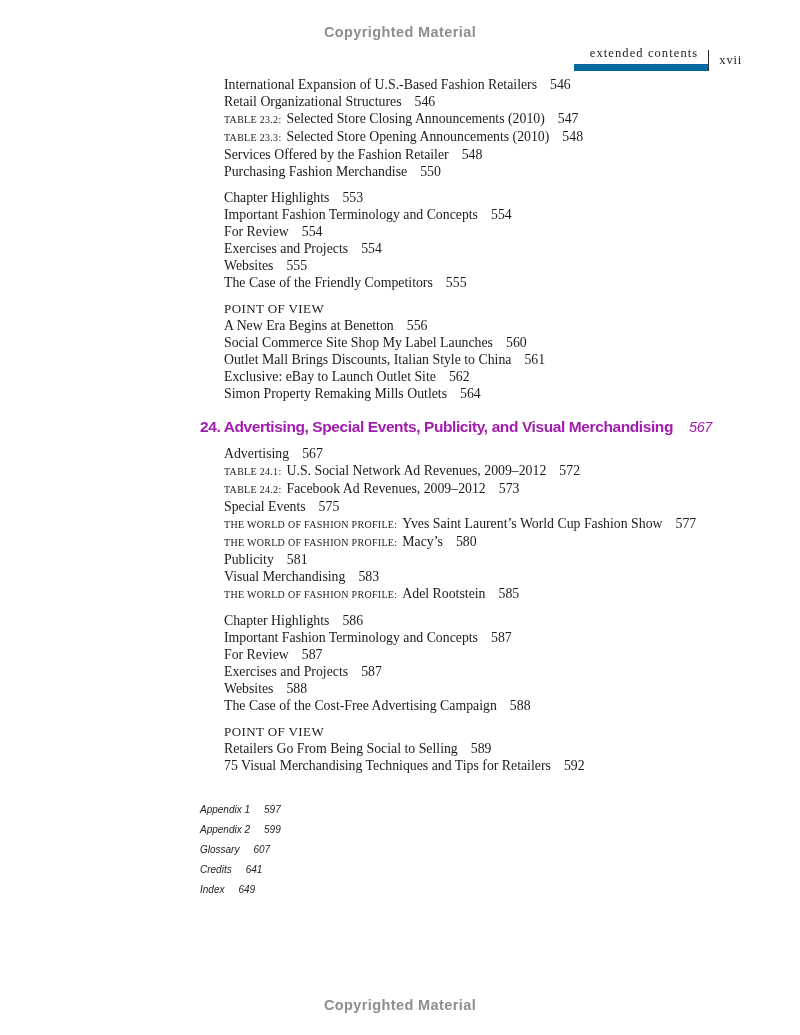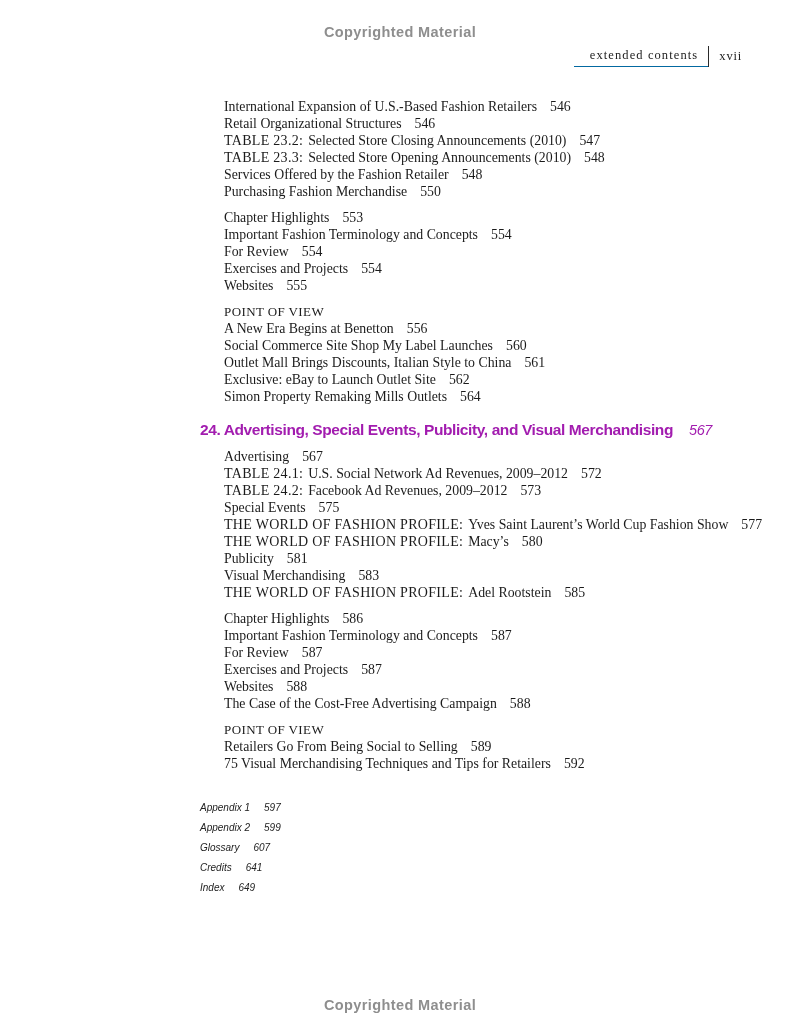--- a/index.html
+++ b/index.html
@@ -31,48 +31,48 @@
     position: absolute;
     top: 46px;
     right: 58px;
     display: flex;
     align-items: flex-end;
     font-size: 12.5px;
     color: #222;
   }
   .rh-label {
     letter-spacing: 1.1px;
-    border-bottom: 1px solid #0369a1;
+    border-bottom: 7px solid #0369a1;
     padding: 0 10px 3px 16px;
   }
   .rh-divider {
     width: 1px;
     height: 21px;
     background: #2a2a2a;
   }
   .rh-page {
     padding: 0 0 3px 10px;
     letter-spacing: 0.8px;
   }
 
   .toc {
     position: absolute;
-    top: 98px;
+    top: 76px;
     left: 0;
     width: 100%;
     padding-left: 224px;
     padding-right: 24px;
     font-size: 13.8px;
   }
   .toc-line {
     line-height: 17px;
     white-space: nowrap;
   }
   .prefix {
-    font-size: 14px;
+    font-size: 10px;
     letter-spacing: 0.3px;
     margin-right: 5px;
   }
   .pagenum { margin-left: 13px; }
   .group { margin-bottom: 9px; }
   .pov-heading {
     font-size: 13px;
     letter-spacing: 0.4px;
   }
 
@@ -126,20 +126,21 @@
         <div class="toc-line"><span class="title">Services Offered by the Fashion Retailer</span><span class="pagenum">548</span></div>
         <div class="toc-line"><span class="title">Purchasing Fashion Merchandise</span><span class="pagenum">550</span></div>
       </div>
 
     <div class="group">
         <div class="toc-line"><span class="title">Chapter Highlights</span><span class="pagenum">553</span></div>
         <div class="toc-line"><span class="title">Important Fashion Terminology and Concepts</span><span class="pagenum">554</span></div>
         <div class="toc-line"><span class="title">For Review</span><span class="pagenum">554</span></div>
         <div class="toc-line"><span class="title">Exercises and Projects</span><span class="pagenum">554</span></div>
         <div class="toc-line"><span class="title">Websites</span><span class="pagenum">555</span></div>
+        <div class="toc-line"><span class="title">The Case of the Friendly Competitors</span><span class="pagenum">555</span></div>
       </div>
 
     <div class="group">
       <div class="toc-line pov-heading">POINT OF VIEW</div>
       <div>
           <div class="toc-line"><span class="title">A New Era Begins at Benetton</span><span class="pagenum">556</span></div>
           <div class="toc-line"><span class="title">Social Commerce Site Shop My Label Launches</span><span class="pagenum">560</span></div>
           <div class="toc-line"><span class="title">Outlet Mall Brings Discounts, Italian Style to China</span><span class="pagenum">561</span></div>
           <div class="toc-line"><span class="title">Exclusive: eBay to Launch Outlet Site</span><span class="pagenum">562</span></div>
           <div class="toc-line"><span class="title">Simon Property Remaking Mills Outlets</span><span class="pagenum">564</span></div>

